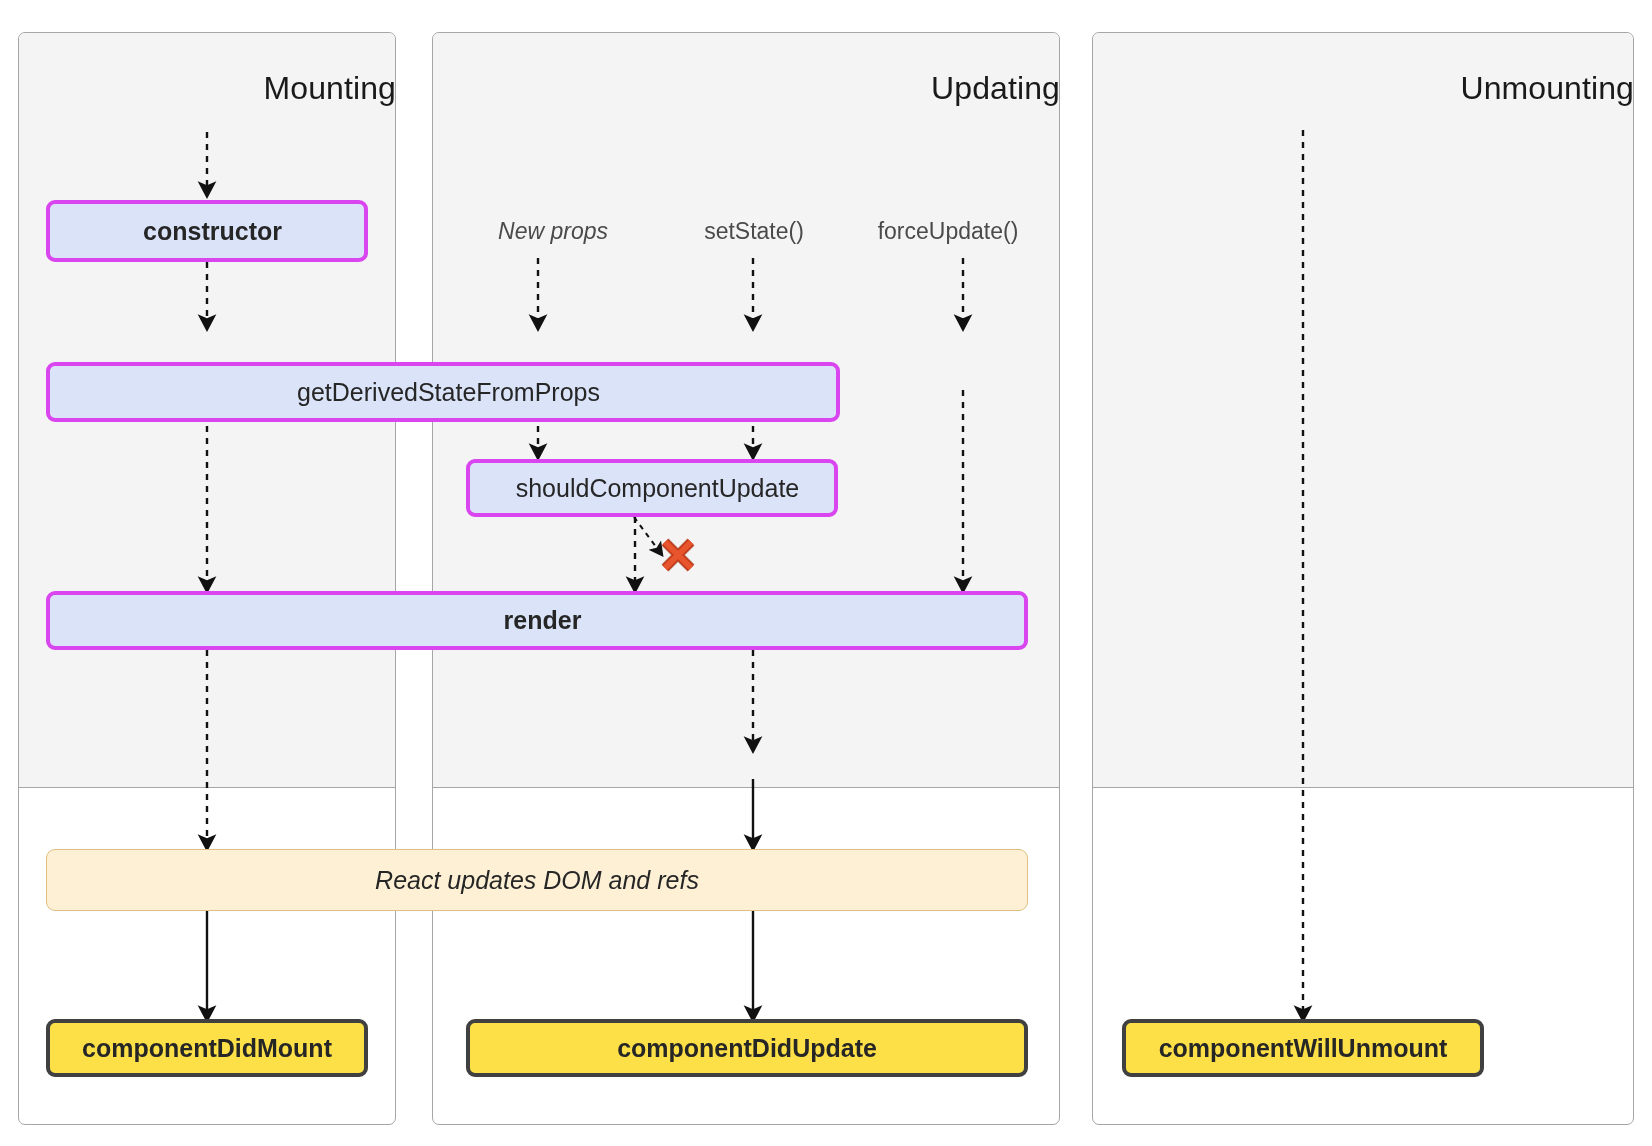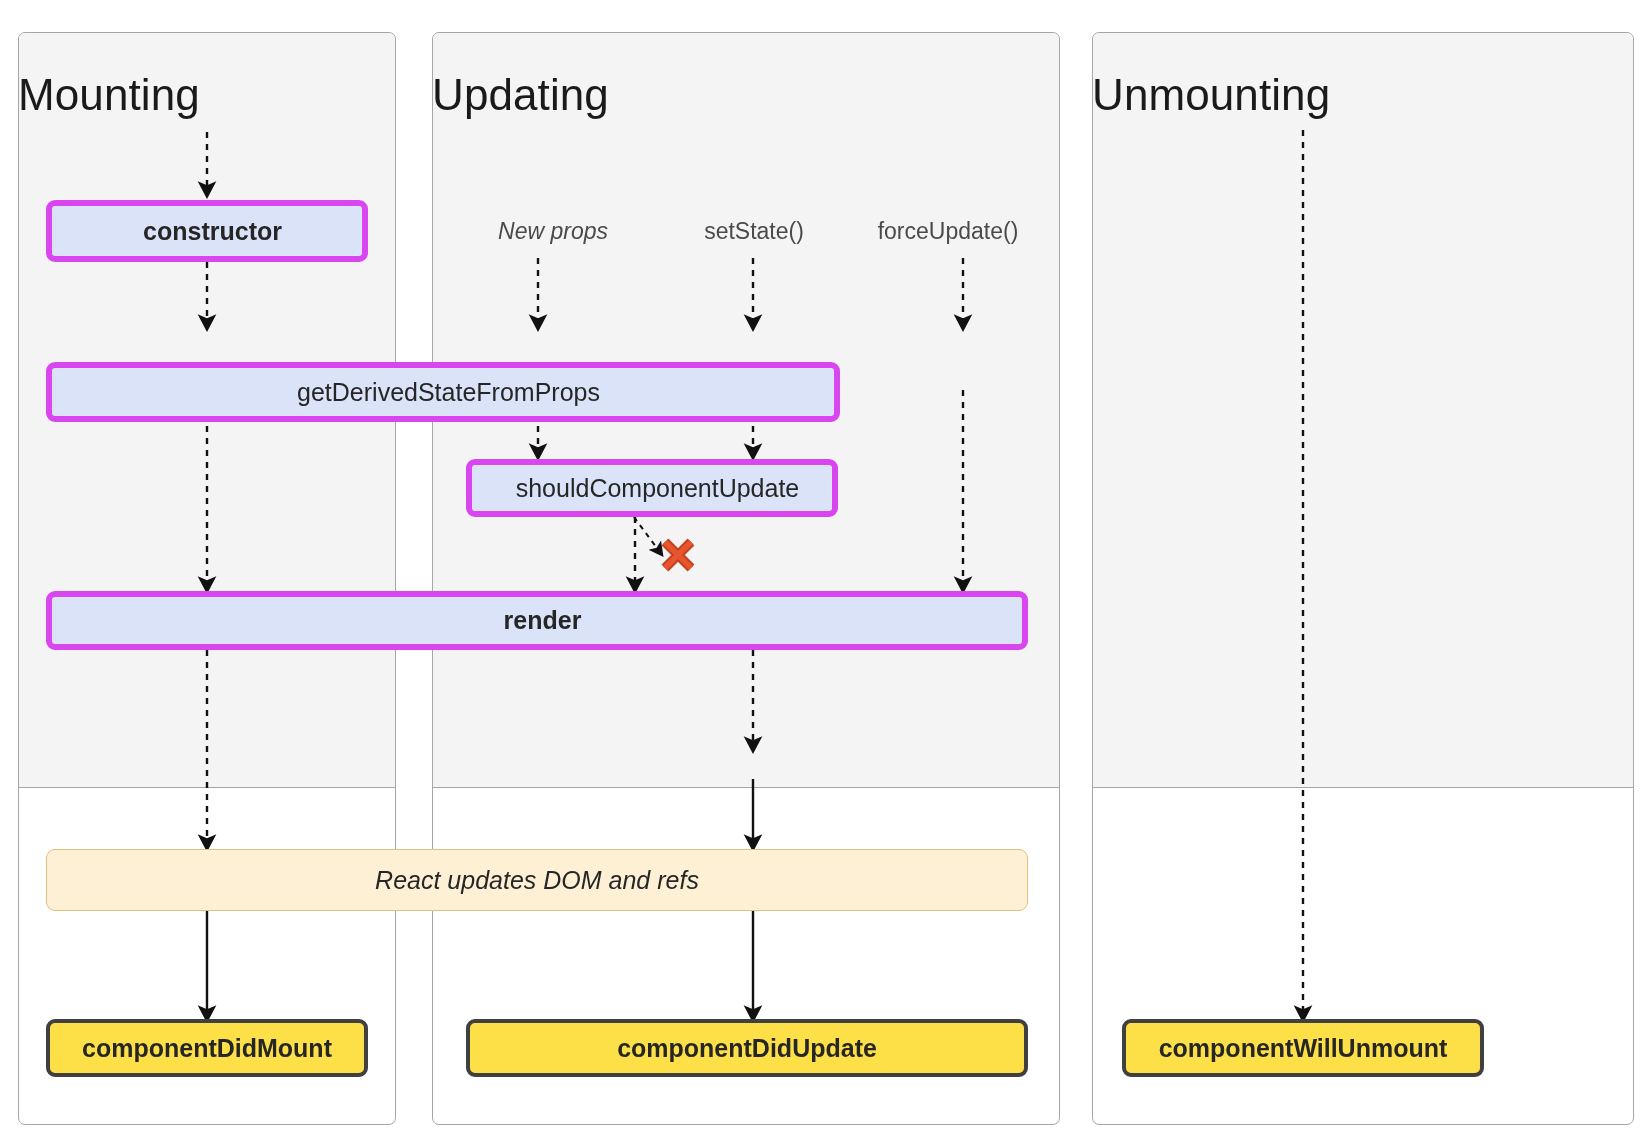--- a/index.html
+++ b/index.html
@@ -36,22 +36,22 @@
     top: 0;
     background: #f4f4f4;
     border-bottom: 1px solid #a6a6a6;
     border-radius: 7px 7px 0 0;
   }
 
   .col-title {
     position: absolute;
     left: 0;
     right: 0;
-    text-align: left;
-    font-size: 44px;
+    text-align: right;
+    font-size: 32px;
     color: #1a1a1a;
     font-weight: 400;
     letter-spacing: 0.1px;
     white-space: nowrap;
   }
 
   
   .lbox {
     position: absolute;
     box-sizing: border-box;
@@ -60,21 +60,21 @@
     align-items: center;
     justify-content: center;
     text-align: center;
     font-size: 25px;
     color: #262626;
     line-height: 1.15;
     white-space: nowrap;
   }
   .lbox.blue {
     background: #dae3f8;
-    border: 6px solid #d946ef;
+    border: 4px solid #d946ef;
     padding-left: 11px;
   }
   .lbox.yellow {
     background: #fdf0d5;
     border: 1px solid #dfc083;
   }
   .lbox.green {
     background: #fde047;
     border: 4px solid #404040;
   }

